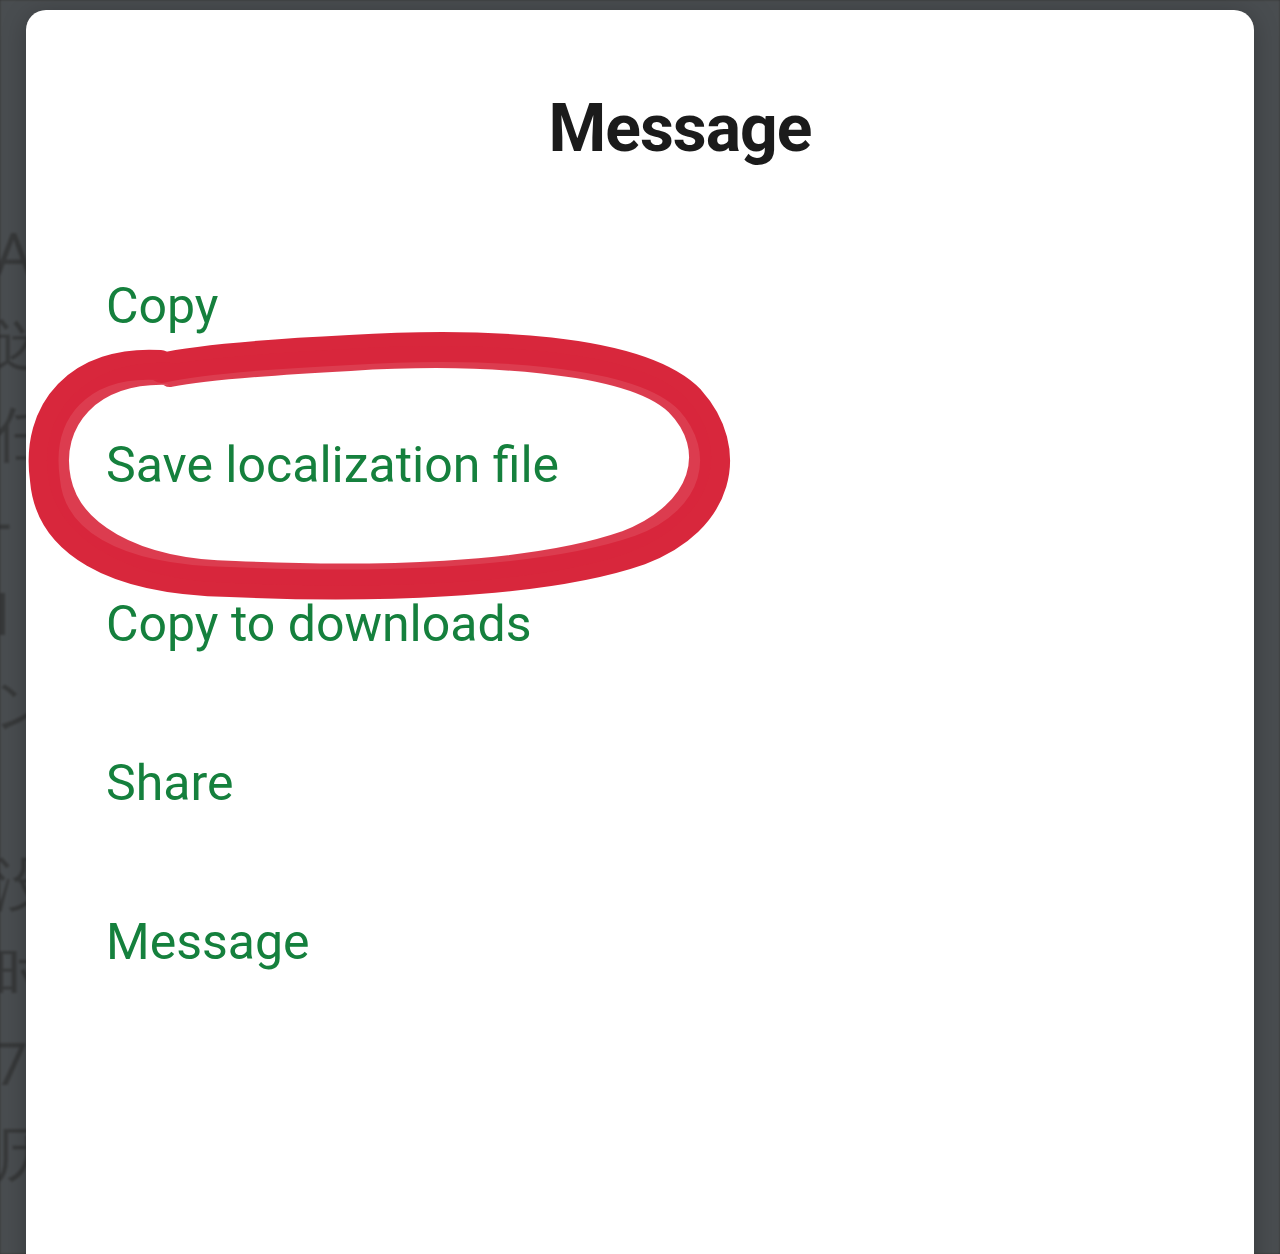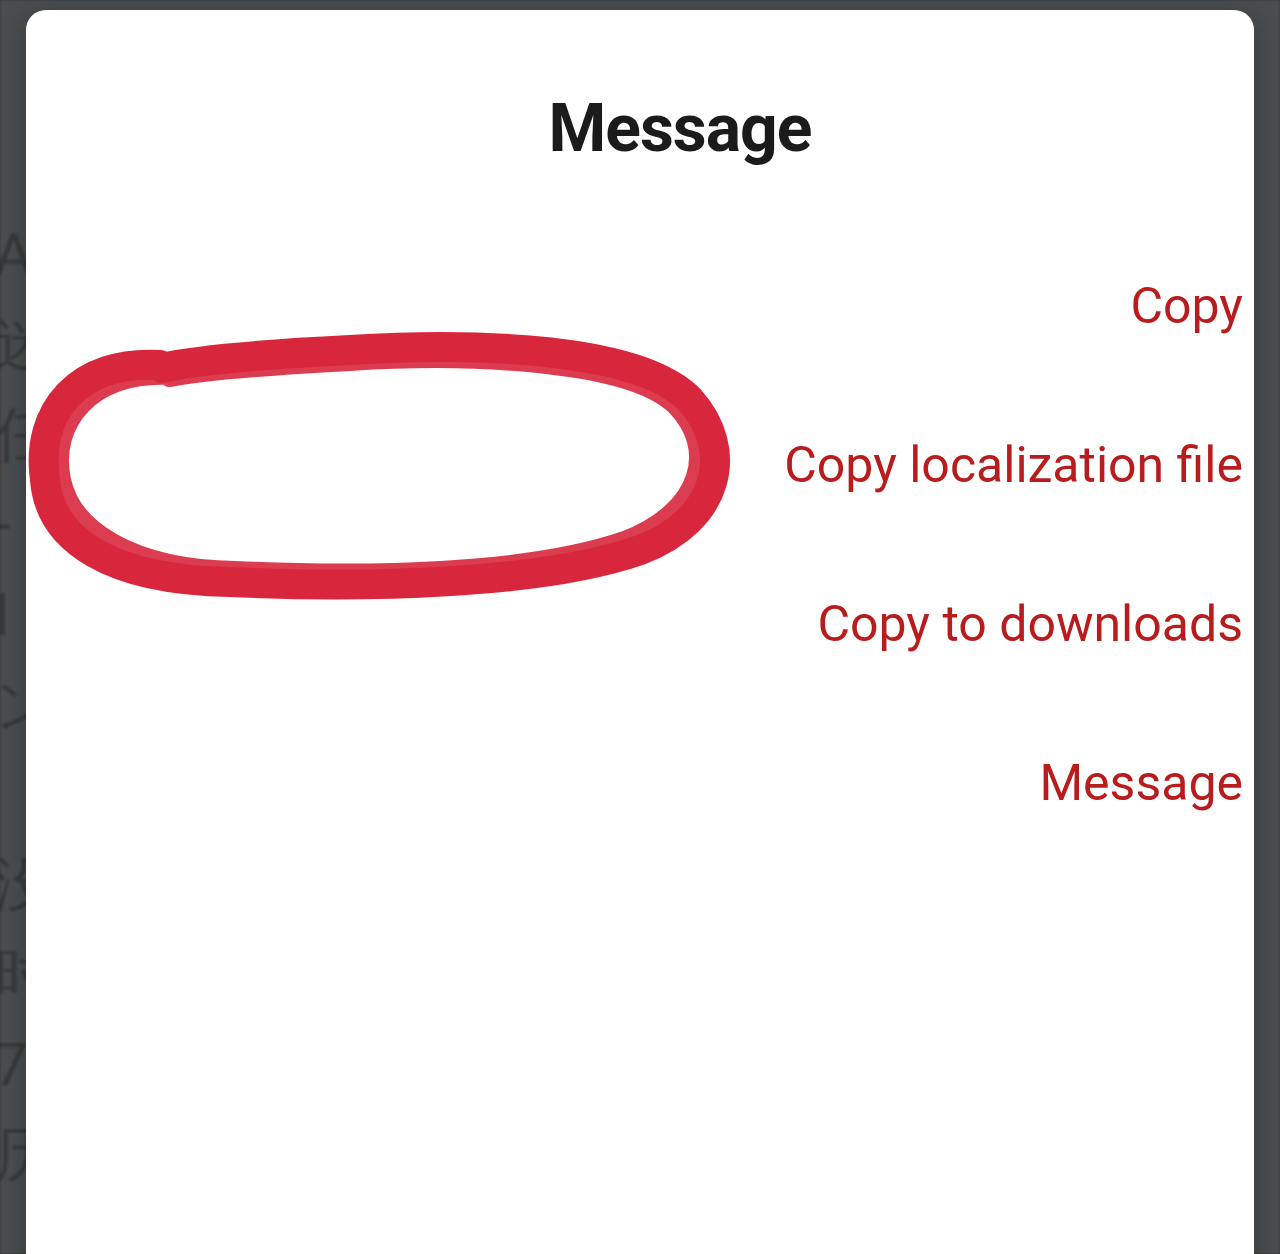--- a/index.html
+++ b/index.html
@@ -48,25 +48,24 @@
     font-weight: 700;
     color: #1b1b1b;
     margin: 30px 0 60px 80px;
     letter-spacing: -1px;
     text-align: center;
   }
 
   .menu-item {
     font-size: 50px;
     font-weight: 400;
-    color: #b91c1c;
+    color: #15803d;
     padding: 52px 11px 52px 80px;
     cursor: pointer;
     line-height: 1.1;
-    text-align: right;
   }
 
   
   .annotation {
     position: absolute;
     pointer-events: none;
   }
 
   svg.circle-stroke { overflow: visible; }
 </style>
@@ -85,24 +84,25 @@
 时
 7
 历</div>
 </div>
 
 <div class="sheet">
   <div class="sheet-title">Message</div>
 
   <div class="menu-item">Copy</div>
 
-  <div class="menu-item">Copy localization file</div>
+  <div class="menu-item">Save localization file</div>
 
   <div class="menu-item">Copy to downloads</div>
 
+  <div class="menu-item">Share</div>
 
   <div class="menu-item">Message</div>
 </div>
 
 <div class="annotation" style="left:20px; top:330px; width:720px; height:270px;">
   <svg class="circle-stroke" width="720" height="270" viewBox="0 0 720 270">
     <path d="
       M 140 35
       C 60 30, 15 80, 25 150
       C 30 210, 90 250, 210 252

